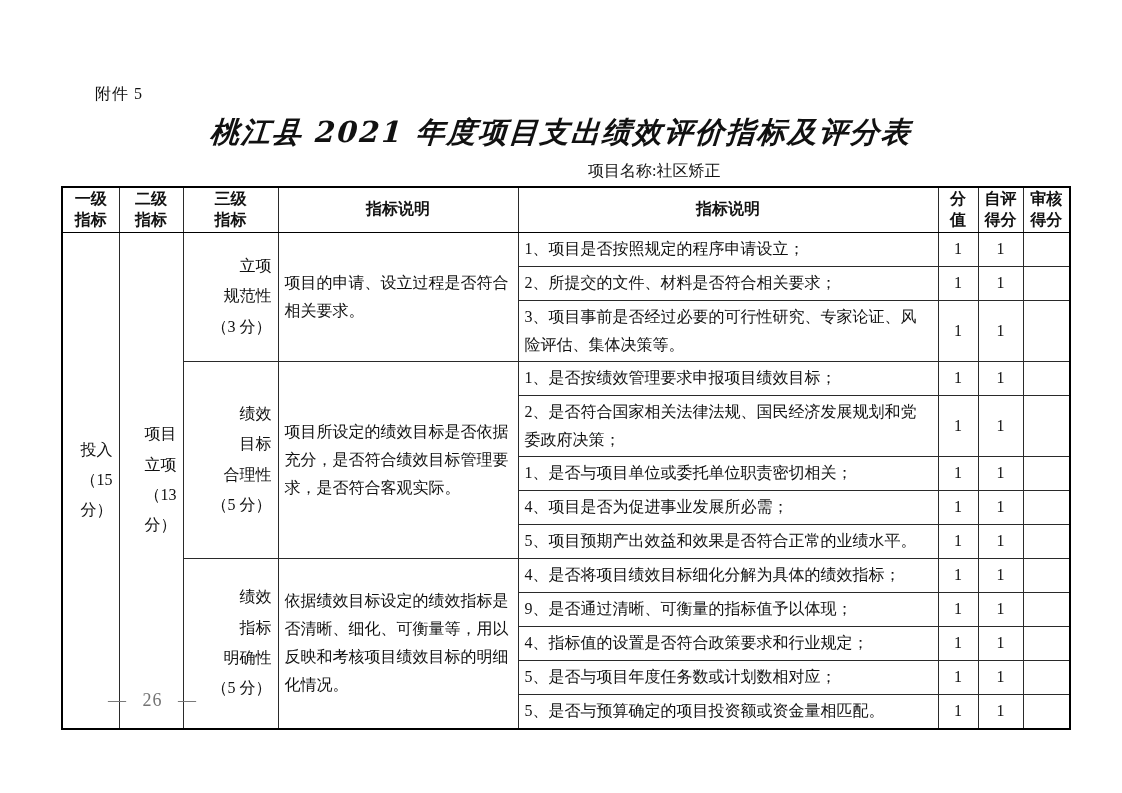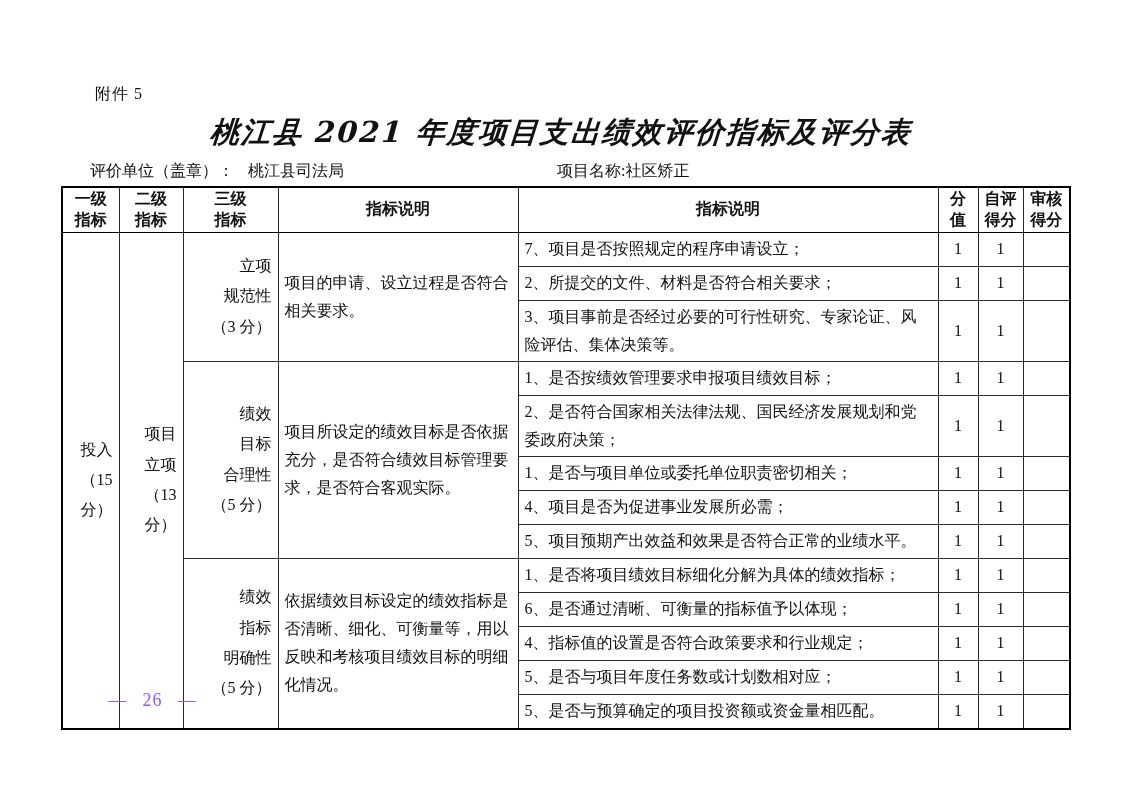--- a/index.html
+++ b/index.html
@@ -15,21 +15,21 @@
     position:absolute;left:0;top:113px;width:100%;text-align:center;
     font-family:"DejaVu Serif","Liberation Serif",serif;
     font-size:29px;font-weight:bold;font-style:italic;letter-spacing:2px;
     transform:skewX(-4deg);
   }
   .subtitle{
     position:absolute;left:57px;top:161px;width:1008px;height:22px;font-size:16px;
   }
   .unit-block{position:absolute;left:33px;top:0;}
   .unit-value{margin-left:14px;}
-  .project-block{position:absolute;left:500px;top:0;}
+  .project-block{position:absolute;left:531px;top:0;}
   table.eval{
     position:absolute;left:61px;top:186px;width:1008px;
     border-collapse:collapse;table-layout:fixed;
     border:2.5px solid #000;
   }
   table.eval th,table.eval td{
     border:1px solid #2a2a2a;padding:2px 6px;vertical-align:middle;
     overflow:hidden;
   }
   table.eval thead th{
@@ -38,34 +38,31 @@
     height:40px;padding:1px 2px;white-space:pre-line;
     border-bottom:1.5px solid #000;
   }
   td.c-pre{white-space:pre-line;line-height:1.9;text-align:right;font-size:16px;}
   td.c-left{text-align:left;font-size:16px;line-height:1.75;padding:3px 8px;}
   td.c-score{text-align:center;font-size:16px;}
   tr.row-desc>td{height:29px;}
   tr.group-start>td{border-top:1.8px solid #000;}
   .page-number{
     position:absolute;left:108px;top:690px;font-size:18px;word-spacing:10px;
-    letter-spacing:1px;color:#8b5cf6;
+    letter-spacing:1px;color:#737373;
   }
 </style>
 </head>
 <body>
 
 <div class="attachment">附件 5</div>
 
 <div class="doc-title">桃江县 2021 年度项目支出绩效评价指标及评分表</div>
 
 <div class="subtitle">
-  <span class="unit-block">
-    <span>评价单位（盖章）：</span><span class="unit-value">桃江县司法局</span>
-  </span>
   <span class="project-block">
     <span>项目名称:</span><span>社区矫正</span>
   </span>
 </div>
 
 <table class="eval">
   <colgroup>
     <col style="width:57px">
       <col style="width:64px">
       <col style="width:95px">
@@ -97,21 +94,21 @@
       <tr class="row-desc group-start">
         <td class="c-pre" rowspan="13">投入
 （15 分）</td>
         <td class="c-pre" rowspan="13">项目
 立项
 （13 分）</td>
         <td class="c-pre" rowspan="3">立项
 规范性
 （3 分）</td>
         <td class="c-left" rowspan="3">项目的申请、设立过程是否符合相关要求。</td>
-        <td class="c-left">7、项目是否按照规定的程序申请设立；</td>
+        <td class="c-left">1、项目是否按照规定的程序申请设立；</td>
         <td class="c-score">1</td>
         <td class="c-score">1</td>
         <td class="c-score"></td>
       </tr>
       <tr class="row-desc">
         <td class="c-left">2、所提交的文件、材料是否符合相关要求；</td>
         <td class="c-score">1</td>
         <td class="c-score">1</td>
         <td class="c-score"></td>
       </tr>
@@ -155,27 +152,27 @@
         <td class="c-score">1</td>
         <td class="c-score">1</td>
         <td class="c-score"></td>
       </tr>
       <tr class="row-desc group-start">
         <td class="c-pre" rowspan="5">绩效
 指标
 明确性
 （5 分）</td>
         <td class="c-left" rowspan="5">依据绩效目标设定的绩效指标是否清晰、细化、可衡量等，用以反映和考核项目绩效目标的明细化情况。</td>
-        <td class="c-left">1、是否将项目绩效目标细化分解为具体的绩效指标；</td>
+        <td class="c-left">4、是否将项目绩效目标细化分解为具体的绩效指标；</td>
         <td class="c-score">1</td>
         <td class="c-score">1</td>
         <td class="c-score"></td>
       </tr>
       <tr class="row-desc">
-        <td class="c-left">6、是否通过清晰、可衡量的指标值予以体现；</td>
+        <td class="c-left">9、是否通过清晰、可衡量的指标值予以体现；</td>
         <td class="c-score">1</td>
         <td class="c-score">1</td>
         <td class="c-score"></td>
       </tr>
       <tr class="row-desc">
         <td class="c-left">4、指标值的设置是否符合政策要求和行业规定；</td>
         <td class="c-score">1</td>
         <td class="c-score">1</td>
         <td class="c-score"></td>
       </tr>

